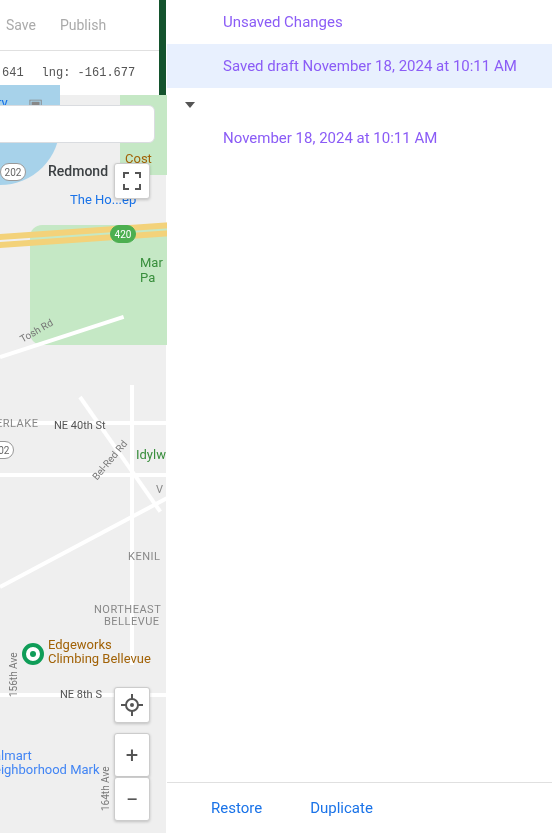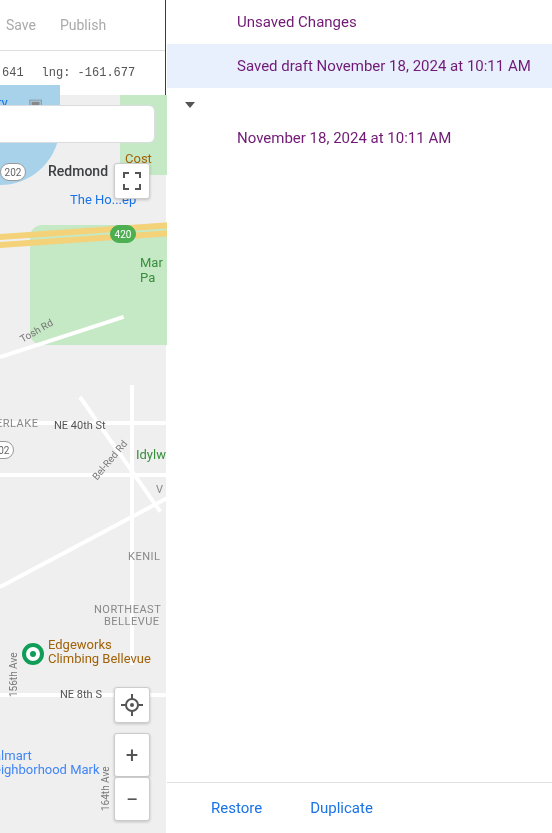--- a/index.html
+++ b/index.html
@@ -7,21 +7,21 @@
   width: 552px; height: 833px;
   font-family: Roboto, Arial, sans-serif;
   background: #fff; color: #3c4043;
   overflow: hidden; position: relative;
 }
 
 
 .left-col {
   position: absolute; left: 0; top: 0;
   width: 166px; height: 759px;
-  border-right: 1px solid #14532d;
+  border-right: 7px solid #14532d;
 }
 
 .top-toolbar {
   height: 51px; border-bottom: 1px solid #e0e0e0;
   display: flex; align-items: center; gap: 24px;
   padding-left: 6px; background: #fff;
   color: #aaa; font-size: 14px;
 }
 
 .coord-bar {
@@ -117,21 +117,21 @@
 .xbtn{ font-size:20px; color:#1a73e8; cursor:pointer; line-height:1; font-weight:300; }
 
 .section-head{
   display:flex; align-items:center; gap:18px;
   padding:14px 0 8px 18px; cursor:pointer;
 }
 .tri{ width:0;height:0;border-left:5px solid transparent;border-right:5px solid transparent;border-top:6px solid #555; }
 .section-head span.t{ font-size:15px; color:#3c4043; }
 
 .item{
-  padding:13px 16px 13px 70px; font-size:15px; color:#701a75;
+  padding:13px 16px 13px 56px; font-size:15px; color:#8b5cf6;
 }
 .item.selected{ background:#e8f0fe; }
 .item.clickable{ cursor:pointer; }
 
 .panel-footer{
   margin-top:auto; border-top:1px solid #e0e0e0;
   display:flex; gap:48px; padding:16px 0 16px 44px;
 }
 .panel-footer .link{ color:#1a73e8; font-size:15px; cursor:pointer; }
 </style>

